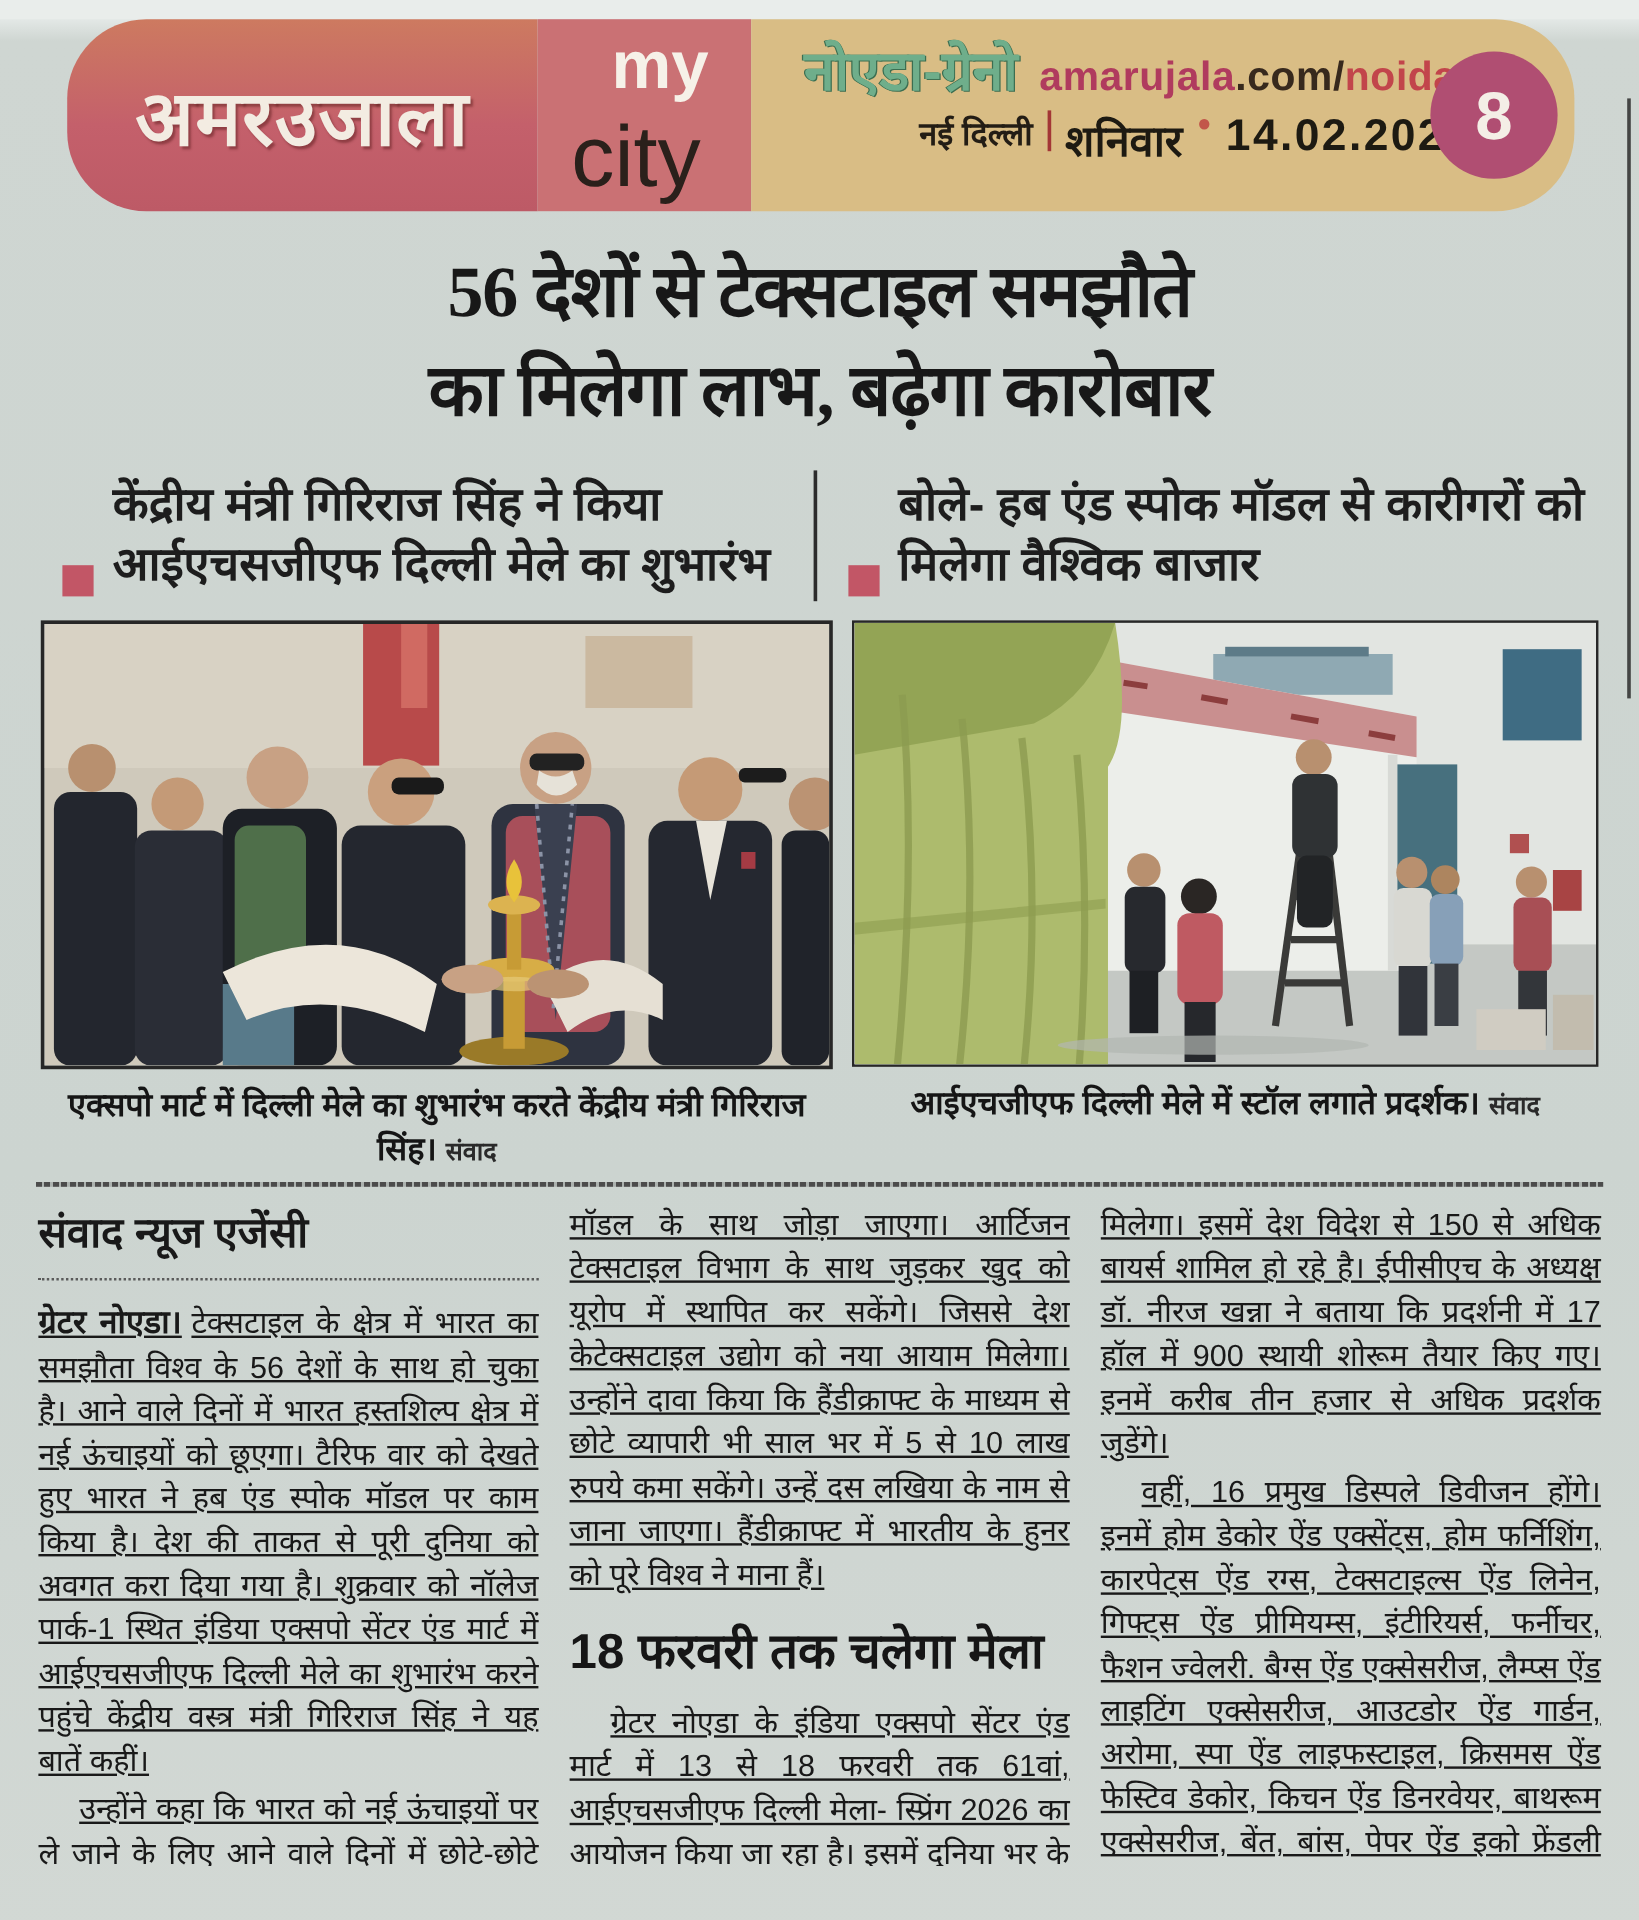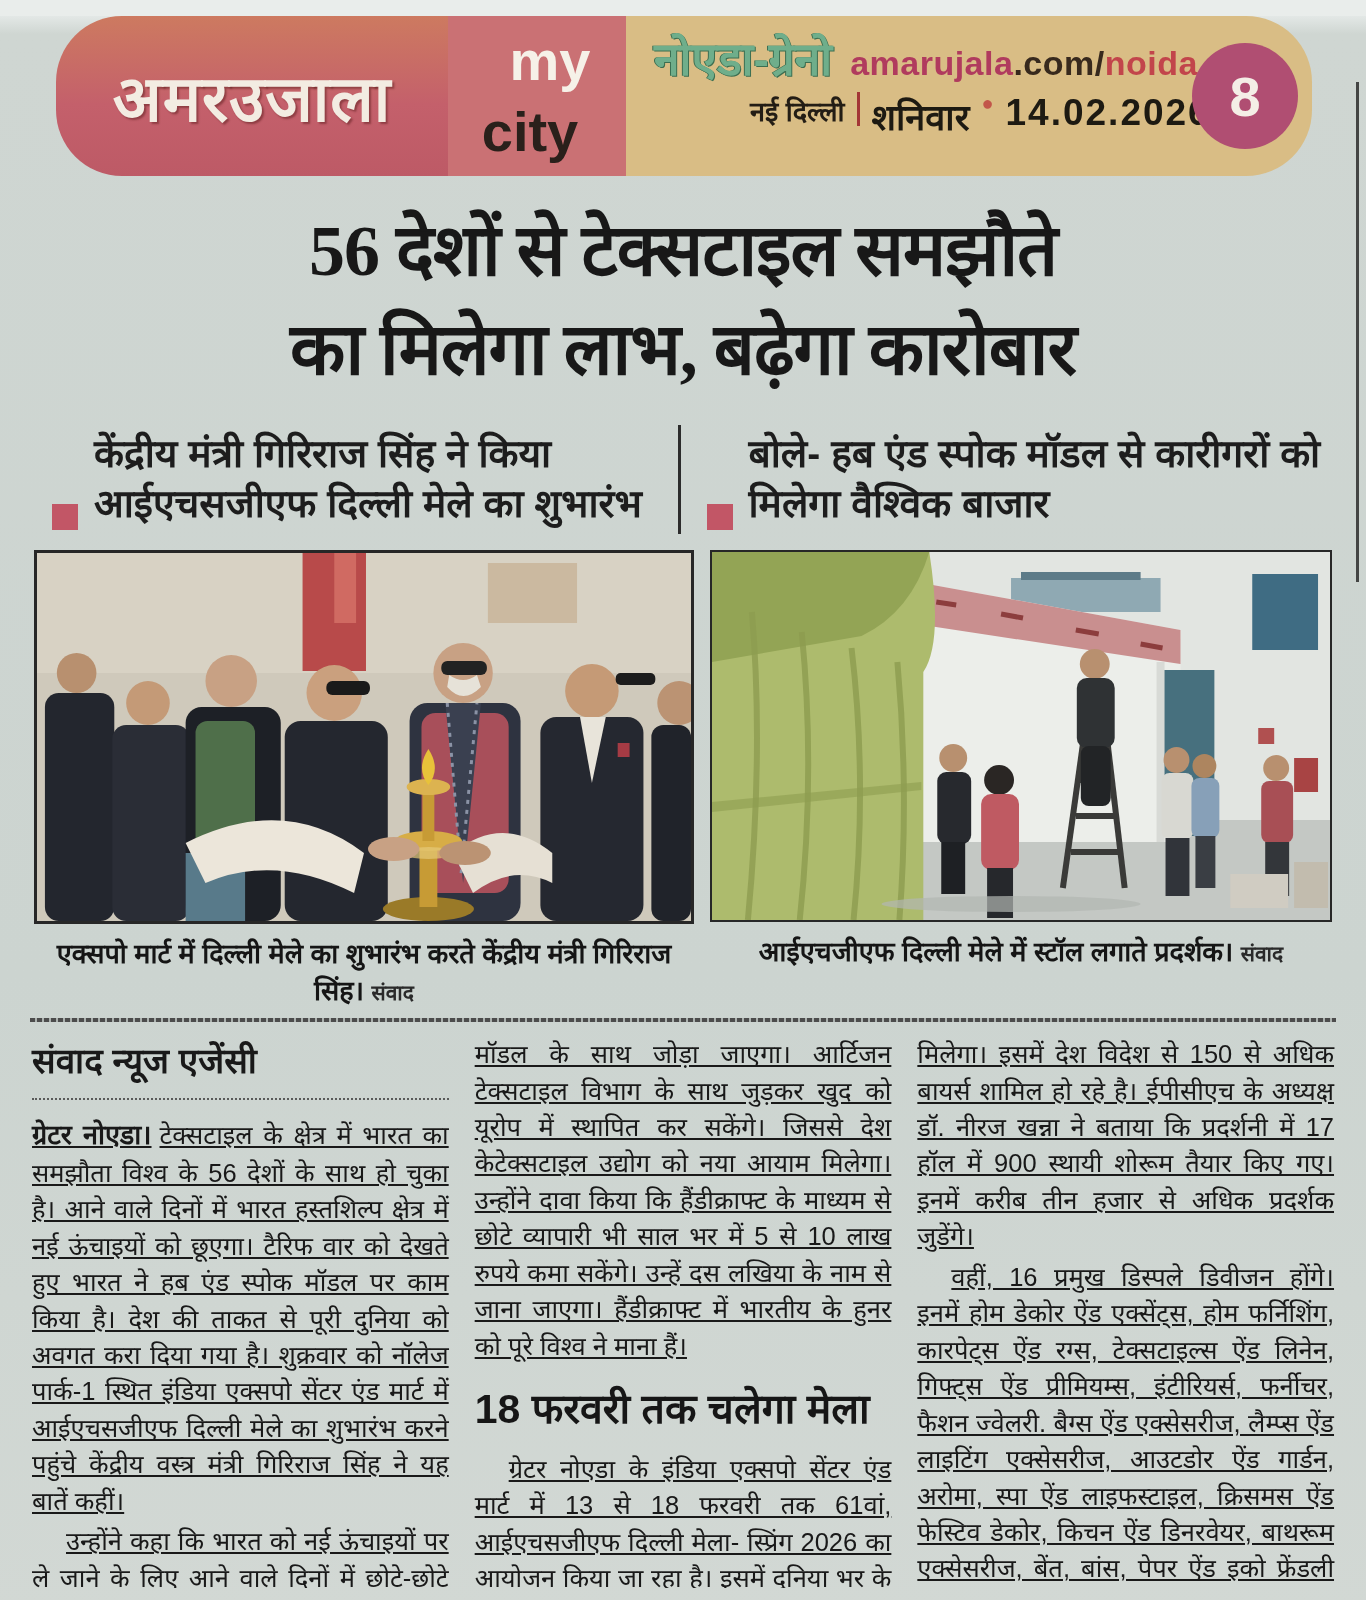--- a/index.html
+++ b/index.html
@@ -10,43 +10,43 @@
   .right-rule{position:absolute;top:66px;right:7px;width:3px;height:500px;background:#2b2b2b;opacity:.85;}
 
   
   .masthead{position:relative;display:flex;align-items:stretch;height:160px;margin:16px 54px 0 56px;}
   .logo-pill{flex:0 0 392px;background:linear-gradient(180deg,#cd7a60 0,#c4606b 55%,#bd5a66 100%);
     border-radius:66px 0 0 66px;display:flex;align-items:center;justify-content:center;}
   .logo-pill span{color:#f3ece2;font-size:64px;font-weight:800;letter-spacing:1px;
     text-shadow:2px 2px 2px rgba(80,20,20,.45);}
   .mycity{flex:0 0 178px;background:#ca7174;display:flex;flex-direction:column;align-items:center;justify-content:center;line-height:.82;gap:33px;}
   .mycity .my{color:#f6f1e8;font-size:56px;font-weight:800;margin-left:26px;}
-  .mycity .city{color:#2a201b;font-size:56px;font-weight:700;margin-top:-8px;margin-right:14px;}
-  .band{flex:1;position:relative;background:#d9bd85;border-radius:0 66px 66px 0;padding:10px 0 0 28px;}
+  .mycity .city{color:#2a201b;font-size:72px;font-weight:400;margin-top:-8px;margin-right:14px;}
+  .band{flex:1;position:relative;background:#d9bd85;border-radius:0 66px 66px 0;padding:10px 0 0 44px;}
   .band-top{display:flex;align-items:baseline;gap:18px;}
   .edition{font-size:46px;font-weight:800;color:#6fae8b;text-shadow:1px 1px 0 #3c6e51,-1px 0 0 #3c6e51;}
   .website{font-size:34px;font-weight:800;letter-spacing:.5px;}
   .website .w1{color:#b03b5e;}
   .website .w2{color:#37291d;}
   .website .w3{color:#c2454b;}
   .band-bottom{display:flex;align-items:flex-start;gap:12px;margin:4px 0 0 96px;}
   .city-name{font-size:27px;font-weight:700;color:#231d15;}
   .sep{width:3px;height:34px;background:#a33636;}
   .day{font-size:36px;font-weight:800;color:#1d1a12;}
   .dot{color:#c2564a;font-size:20px;}
   .date{font-size:37px;font-weight:800;color:#1d1a12;letter-spacing:2px;}
   .page-circle{position:absolute;right:14px;top:50%;transform:translateY(-50%);
     width:106px;height:106px;border-radius:50%;
     background:radial-gradient(circle at 38% 32%,#bd5d80 0,#b04e72 60%,#a2laction 100%);
     background-color:#b04e72;display:flex;align-items:center;justify-content:center;}
   .page-circle span{color:#f4eee6;font-size:56px;font-weight:800;}
 
   
   .headline{margin:26px 30px 0;text-align:center;line-height:1.38;}
-  .headline span{display:block;font-size:72px;font-weight:800;color:#181818;
+  .headline span{display:block;font-size:60px;font-weight:800;color:#181818;
     font-family:"Liberation Serif","Liberation Sans",sans-serif;letter-spacing:-1px;}
 
   
   .subheads{display:flex;margin:24px 34px 0;}
   .subhead{flex:1;display:flex;gap:16px;align-items:flex-end;padding:4px 10px 4px 18px;}
   .subhead.right{border-left:3px solid #2c2c2c;padding-left:26px;}
   .bullet{flex:0 0 26px;height:26px;margin-top:12px;background:#c25666;}
   .subhead .sh-text{font-size:39px;font-weight:800;line-height:1.3;color:#1d1d1d;}
 
   

